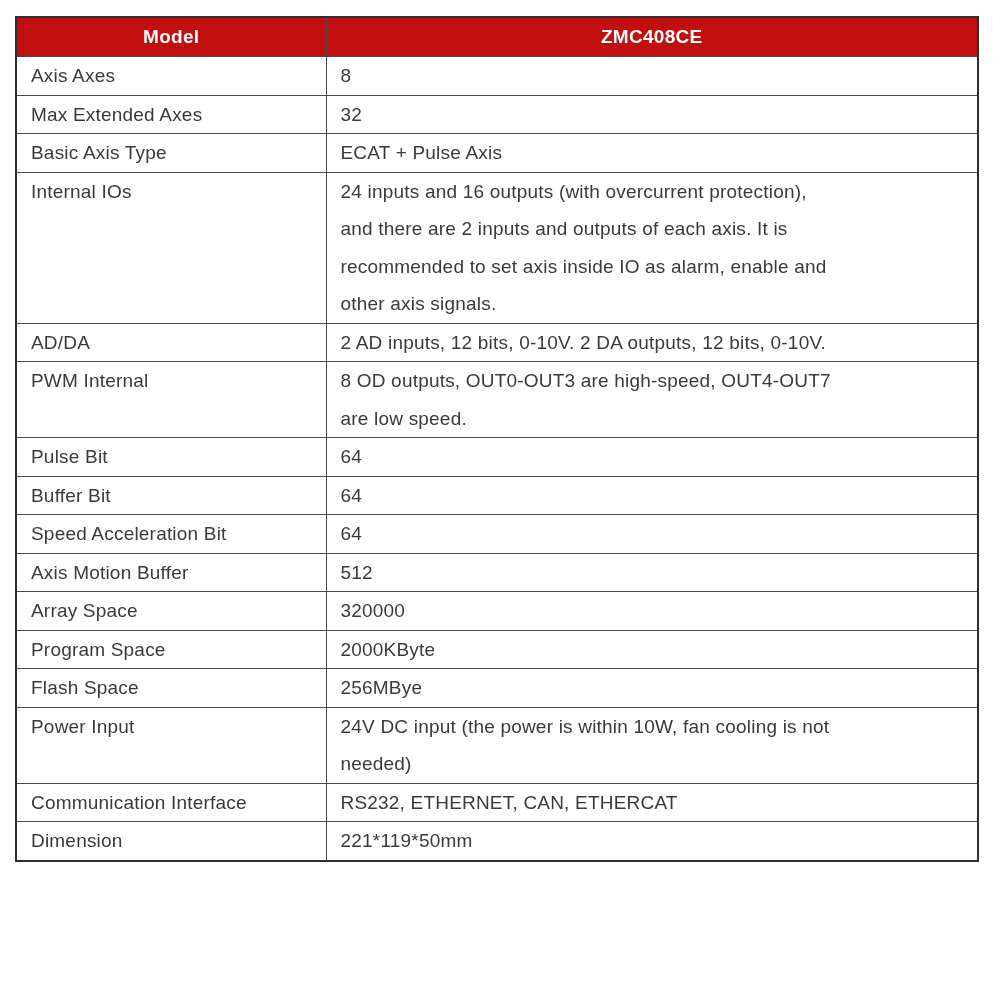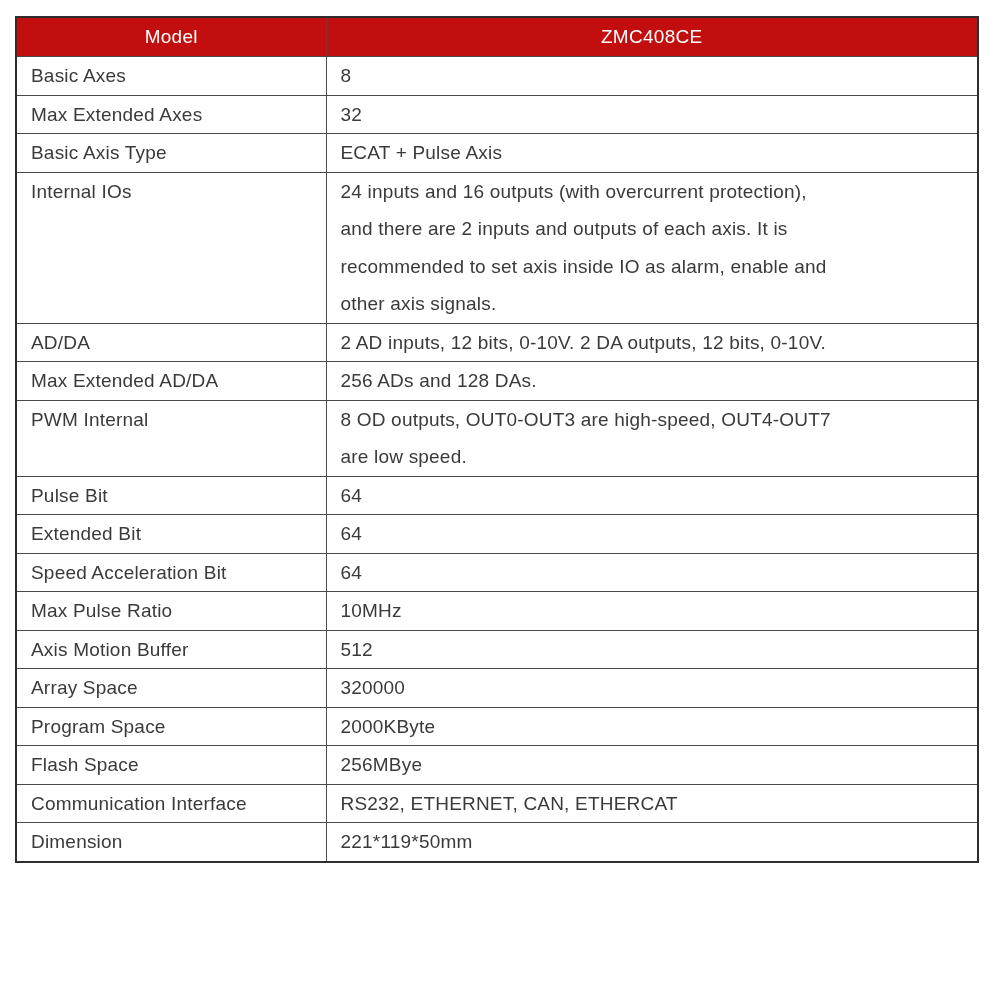--- a/index.html
+++ b/index.html
@@ -32,21 +32,21 @@
   col.c-label { width: 310px; }
   col.c-value { width: 652px; }
   th, td {
     border: 1px solid var(--border-inner);
     vertical-align: top;
     overflow: hidden;
   }
   thead th {
     background: var(--header-bg);
     color: var(--header-text);
-    font-weight: normal;
+    font-weight: bold;
     font-size: 19px;
     height: 36px;
     line-height: 36px;
     text-align: center;
     letter-spacing: 0.3px;
   }
   tbody td {
     color: var(--body-text);
     font-size: 19px;
     line-height: 37.5px;
@@ -72,21 +72,21 @@
       <col class="c-value">
     </colgroup>
     <thead>
       <tr>
         <th>Model</th>
         <th>ZMC408CE</th>
       </tr>
     </thead>
     <tbody>
       <tr>
-        <td class="label">Basic Axes</td>
+        <td class="label">Axis Axes</td>
         <td class="value">8</td>
       </tr>
       <tr>
         <td class="label">Max Extended Axes</td>
         <td class="value">32</td>
       </tr>
       <tr>
         <td class="label">Basic Axis Type</td>
         <td class="value">ECAT + Pulse Axis</td>
       </tr>
@@ -95,61 +95,58 @@
         <td class="value">24 inputs and 16 outputs (with overcurrent protection),
 and there are 2 inputs and outputs of each axis. It is
 recommended to set axis inside IO as alarm, enable and
 other axis signals.</td>
       </tr>
       <tr>
         <td class="label">AD/DA</td>
         <td class="value">2 AD inputs, 12 bits, 0-10V. 2 DA outputs, 12 bits, 0-10V.</td>
       </tr>
       <tr>
-        <td class="label">Max Extended AD/DA</td>
-        <td class="value">256 ADs and 128 DAs.</td>
-      </tr>
-      <tr>
         <td class="label">PWM Internal</td>
         <td class="value">8 OD outputs, OUT0-OUT3 are high-speed, OUT4-OUT7
 are low speed.</td>
       </tr>
       <tr>
         <td class="label">Pulse Bit</td>
         <td class="value">64</td>
       </tr>
       <tr>
-        <td class="label">Extended Bit</td>
+        <td class="label">Buffer Bit</td>
         <td class="value">64</td>
       </tr>
       <tr>
         <td class="label">Speed Acceleration Bit</td>
         <td class="value">64</td>
-      </tr>
-      <tr>
-        <td class="label">Max Pulse Ratio</td>
-        <td class="value">10MHz</td>
       </tr>
       <tr>
         <td class="label">Axis Motion Buffer</td>
         <td class="value">512</td>
       </tr>
       <tr>
         <td class="label">Array Space</td>
         <td class="value">320000</td>
       </tr>
       <tr>
         <td class="label">Program Space</td>
         <td class="value">2000KByte</td>
       </tr>
       <tr>
         <td class="label">Flash Space</td>
         <td class="value">256MBye</td>
       </tr>
       <tr>
+        <td class="label">Power Input</td>
+        <td class="value">24V DC input (the power is within 10W, fan cooling is not
+needed)</td>
+      </tr>
+      <tr>
         <td class="label">Communication Interface</td>
         <td class="value">RS232, ETHERNET, CAN, ETHERCAT</td>
       </tr>
       <tr>
         <td class="label">Dimension</td>
         <td class="value">221*119*50mm</td>
       </tr>
     </tbody>
   </table>
 </div>

